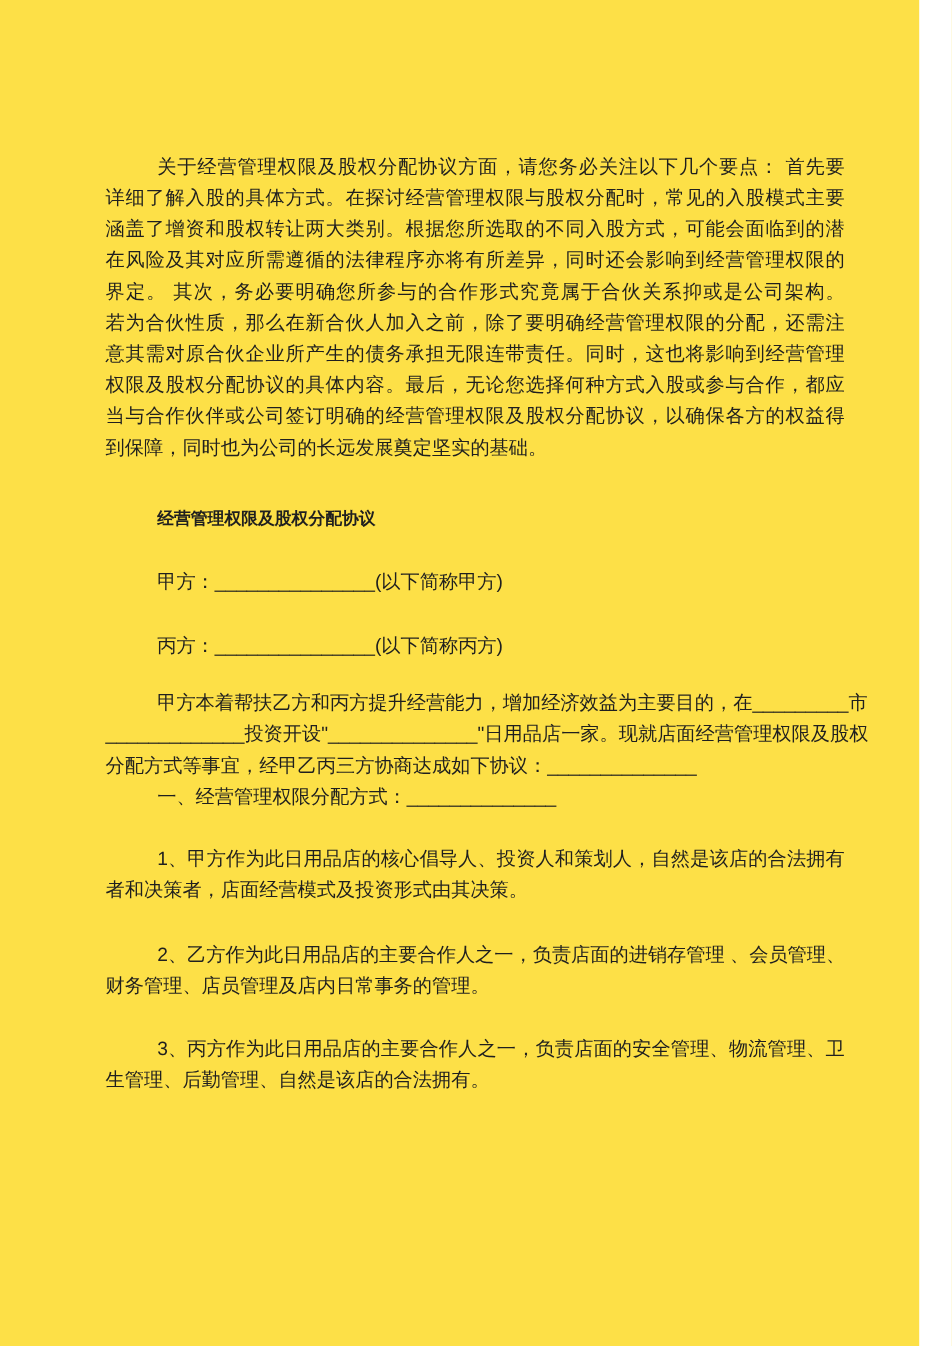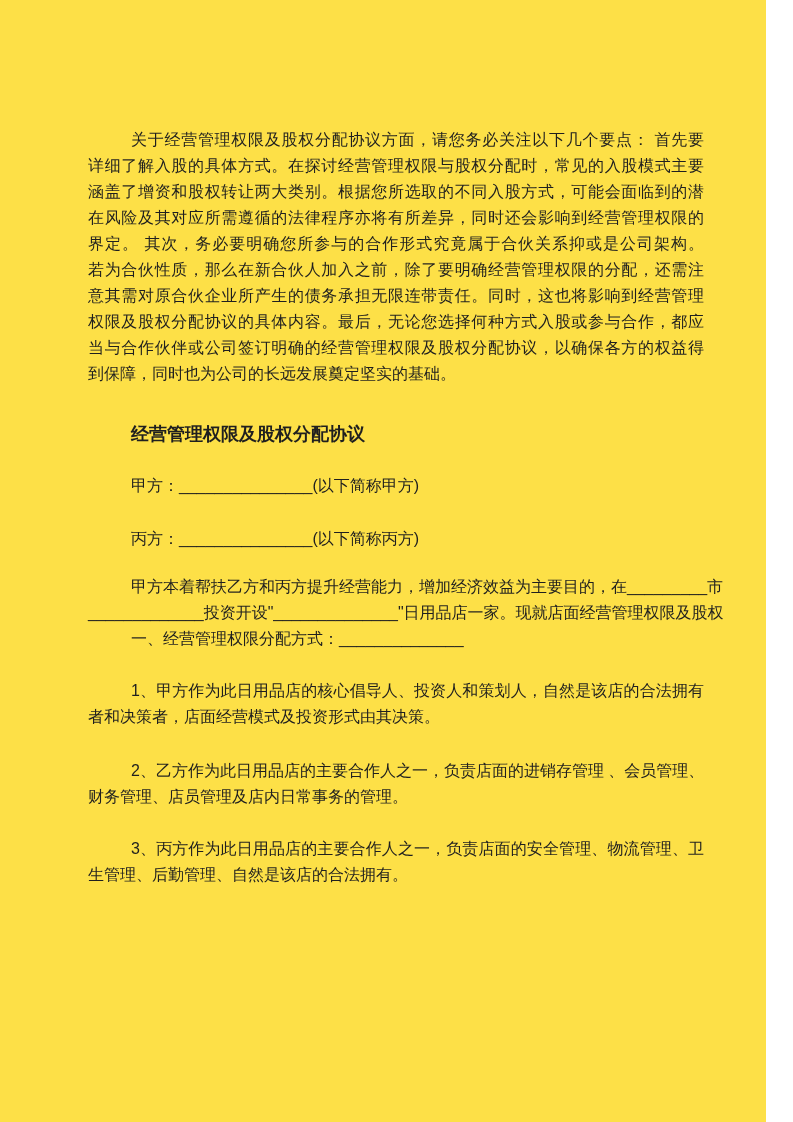--- a/index.html
+++ b/index.html
@@ -32,25 +32,26 @@
   .ln.j {
     text-align: justify;
     text-align-last: justify;
     text-justify: inter-ideograph;
   }
   
   .ln.ind {
     padding-left: 43px;
   }
   .doc-title {
-    font-size: 18px;
+    font-size: 14px;
     line-height: 26px;
     font-weight: bold;
     padding-left: 43px;
     white-space: nowrap;
+    font-family: Liberation Mono, monospace;
   }
   .mt22 { margin-top: 22px; }
   .mt26 { margin-top: 26px; }
   .mt27 { margin-top: 27px; }
   .mt28 { margin-top: 28px; }
   .mt31 { margin-top: 31px; }
   .mt33 { }
   .mt34 { margin-top: 34px; }
 </style>
 </head>
@@ -73,20 +74,21 @@
     </div>
 
     <div class="doc-title mt34">经营管理权限及股权分配协议</div>
 
     <div class="ln ind mt26">甲方：_______________(以下简称甲方)</div>
     <div class="ln ind mt27">丙方：_______________(以下简称丙方)</div>
 
     <div class="mt22">
       <div class="ln j ind">甲方本着帮扶乙方和丙方提升经营能力，增加经济效益为主要目的，在_________市</div>
       <div class="ln j">_____________投资开设"______________"日用品店一家。现就店面经营管理权限及股权</div>
+      <div class="ln">分配方式等事宜，经甲乙丙三方协商达成如下协议：______________</div>
     </div>
 
     <div class="ln ind mt33">一、经营管理权限分配方式：______________</div>
 
     <div class="mt26">
       <div class="ln j ind">1、甲方作为此日用品店的核心倡导人、投资人和策划人，自然是该店的合法拥有</div>
       <div class="ln">者和决策者，店面经营模式及投资形式由其决策。</div>
     </div>
 
     <div class="mt28">

